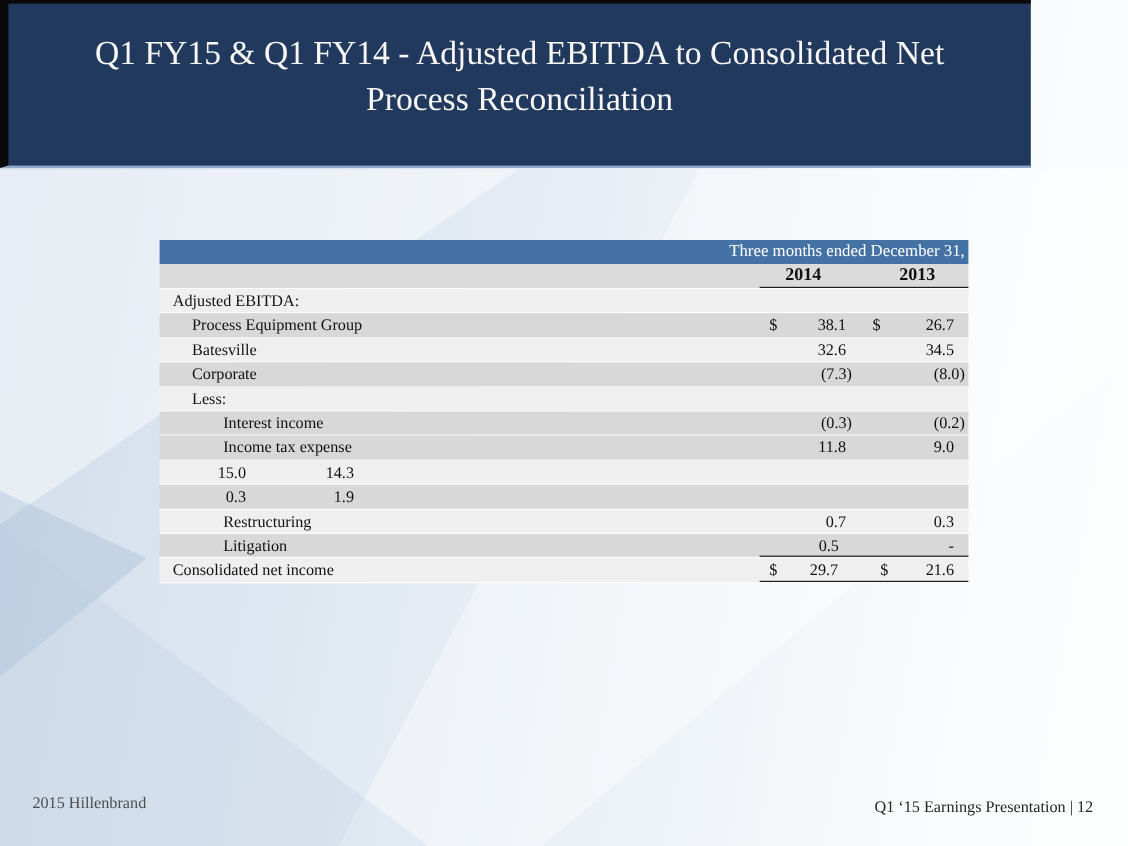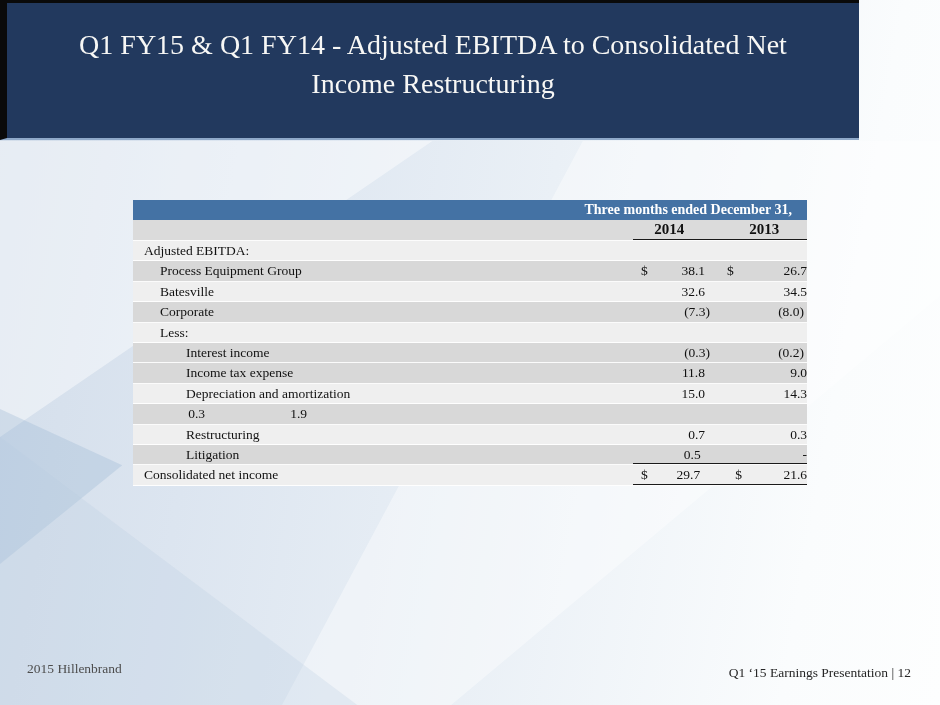--- a/index.html
+++ b/index.html
@@ -26,23 +26,23 @@
     border-bottom:2px solid #8FA9C9;
   }
   .title{
     margin-top:22px;text-align:center;color:#F7F7F5;
     font-size:28px;line-height:39px;font-weight:normal;
   }
 
   
   .fin-table{position:absolute;left:133px;top:200px;width:674px;}
   .band{
-    height:20px;background:#4472A4;color:#FFFFFF;font-weight:bold;
+    height:20px;background:#4472A4;color:#FFFFFF;font-weight:normal;
     font-size:14px;line-height:20px;text-align:right;
-    padding-right:15px;box-sizing:border-box;white-space:nowrap;
+    padding-right:3px;box-sizing:border-box;white-space:nowrap;
   }
   .yrow{
     height:21px;background:#DBDBDB;display:flex;box-sizing:border-box;
     border-bottom:1px solid #FCFCFC;
   }
   .yrow .spacer{flex:1;}
   .numzone{width:174px;display:flex;box-sizing:border-box;}
   .yrow .numzone{border-bottom:1.5px solid #1A1A1A;gap:16px;}
   .ycell{font-weight:bold;font-size:15px;line-height:19px;text-align:center;color:#111;}
   .y1{width:80px;} .y2{width:94px;}
@@ -52,42 +52,42 @@
     border-bottom:1px solid rgba(255,255,255,0.9);
     font-size:13.5px;line-height:19.5px;color:#111;
   }
   .shade-a{background:#EFEFEF;}
   .shade-b{background:#D8D8D8;}
   .lbl{flex:1;white-space:nowrap;overflow:hidden;}
   .ind-0{padding-left:11px;} .ind-1{padding-left:27px;} .ind-2{padding-left:53px;}
   .c1{width:20px;padding-left:8px;box-sizing:border-box;}
   .c2{width:60px;text-align:right;padding-right:8px;box-sizing:border-box;}
   .c3{width:22px;padding-left:14px;box-sizing:border-box;}
-  .c4{width:72px;text-align:right;padding-right:0;box-sizing:border-box;}
+  .c4{width:72px;text-align:right;padding-right:12px;box-sizing:border-box;}
   .paren{padding-right:3px;}
   .numzone.rule{border-bottom:1.5px solid #1A1A1A;gap:13px;}
 
   
   .footer-left{position:absolute;left:27px;top:661px;font-size:13.5px;color:#4D4D4D;}
   .footer-right{position:absolute;right:29px;top:665px;font-size:13.5px;color:#262626;}
 </style>
 </head>
 <body>
 
 <div class="slide">
 
   <div class="facet facet-1"></div>
   <div class="facet facet-3"></div>
   <div class="facet facet-2"></div>
   <div class="facet facet-4"></div>
 
   <div class="header">
     <div class="title">
       <div>Q1 FY15 &amp; Q1 FY14 - Adjusted EBITDA to Consolidated Net</div>
-      <div>Income Restructuring</div>
+      <div>Process Reconciliation</div>
     </div>
   </div>
 
   <div class="fin-table">
     <div class="band">Three months ended December 31,</div>
     <div class="yrow">
       <span class="spacer"></span>
       <span class="numzone">
         <span class="ycell y1">2014</span>
         <span class="ycell y2">2013</span>
@@ -151,21 +151,20 @@
         <div class="trow shade-b">
           <span class="lbl ind-2">Income tax expense</span>
           <span class="numzone">
             <span class="c1"></span>
             <span class="c2">11.8</span>
             <span class="c3"></span>
             <span class="c4">9.0</span>
           </span>
         </div>
         <div class="trow shade-a">
-          <span class="lbl ind-2">Depreciation and amortization</span>
           <span class="numzone">
             <span class="c1"></span>
             <span class="c2">15.0</span>
             <span class="c3"></span>
             <span class="c4">14.3</span>
           </span>
         </div>
         <div class="trow shade-b">
           <span class="numzone">
             <span class="c1"></span>

